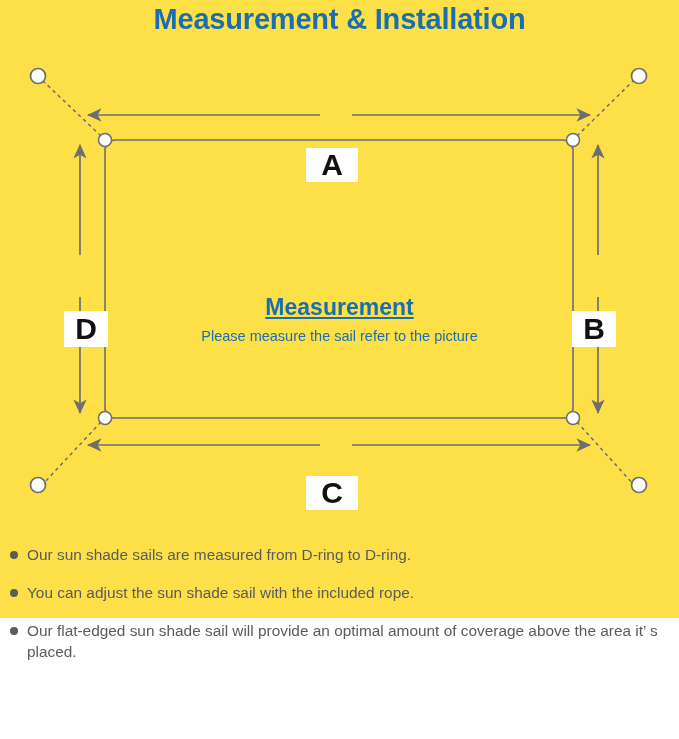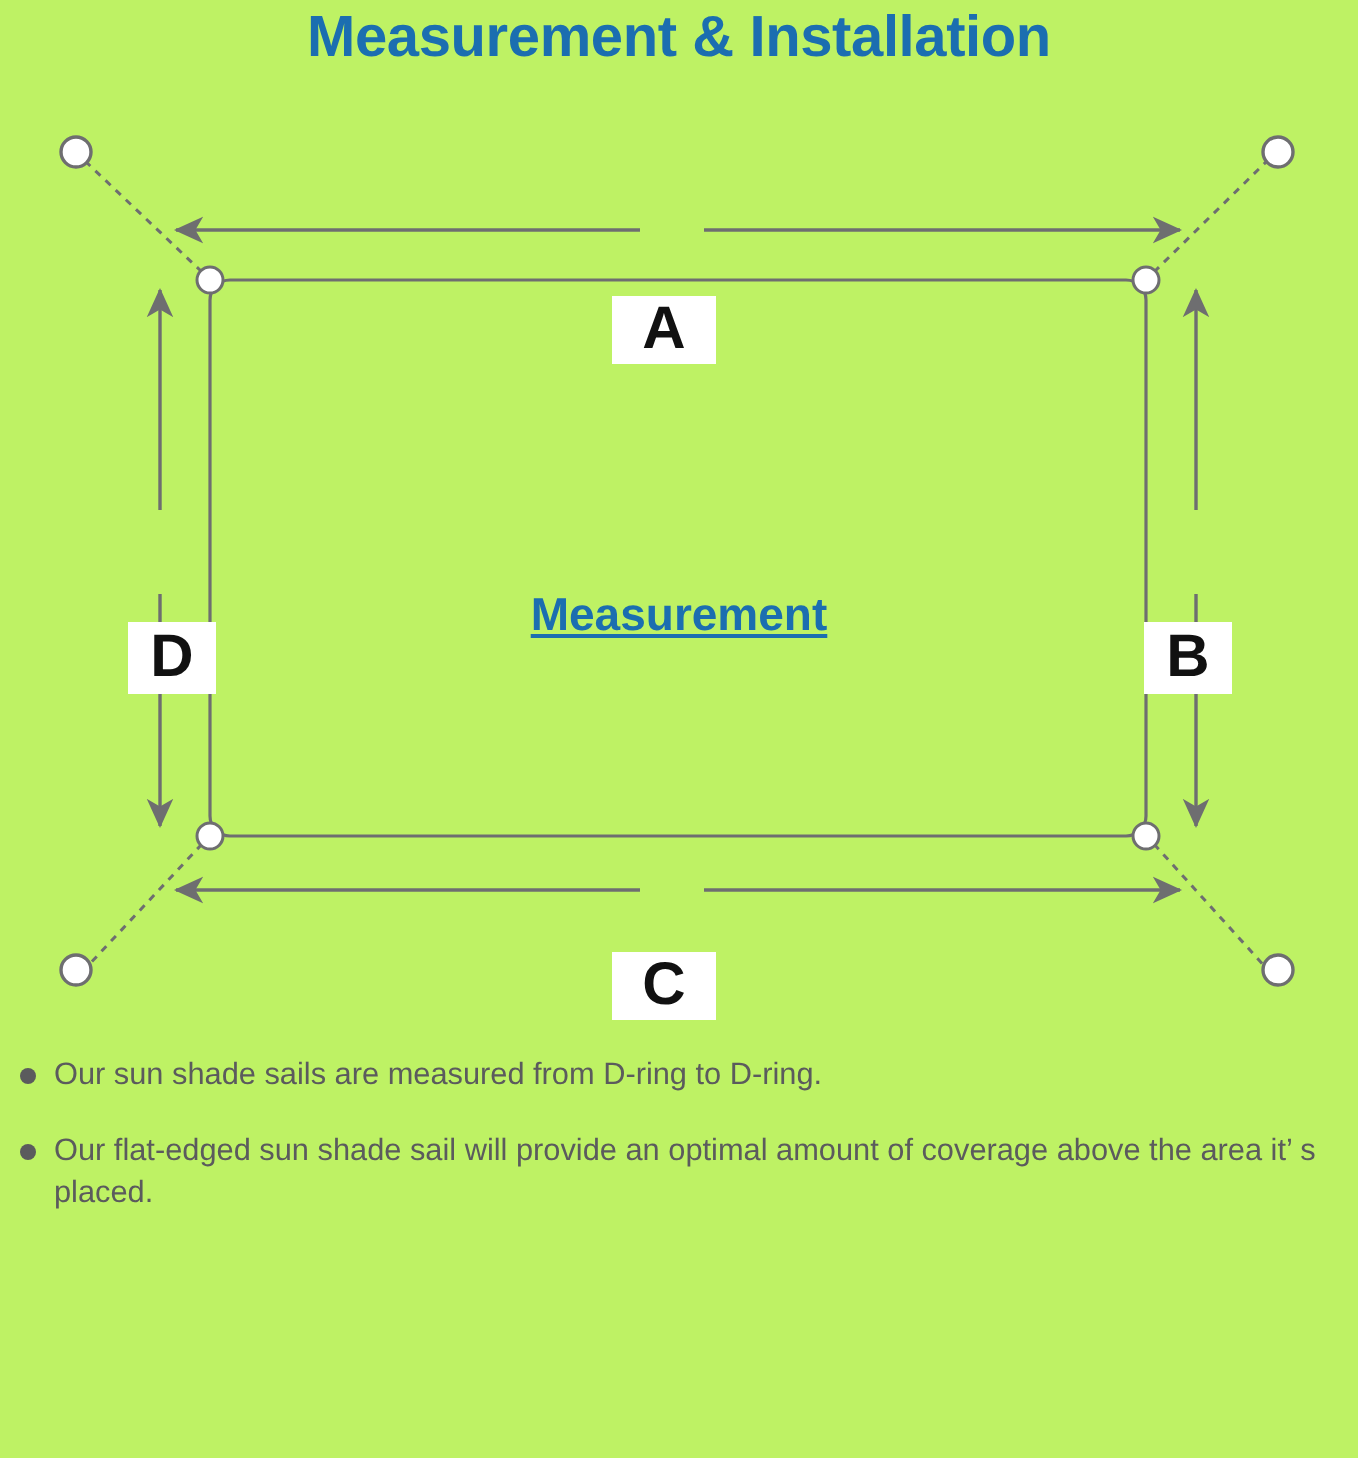--- a/index.html
+++ b/index.html
@@ -11,22 +11,22 @@
     width: 679px;
     height: 739px;
     font-family: "Liberation Sans", "DejaVu Sans", sans-serif;
     color: #59595b;
     overflow: hidden;
     position: relative;
   }
   #page {
     position: relative;
     width: 679px;
-    height: 729px;
-    background: #bef264;
+    height: 618px;
+    background: #fde047;
   }
   
   .title {
     position: absolute;
     top: 0px;
     left: 0;
     width: 679px;
     text-align: center;
     font-size: 29px;
     font-weight: bold;
@@ -104,21 +104,21 @@
   .note:last-child { margin-bottom: 0; }
   .note-bullet {
     position: absolute;
     left: 10px;
     top: 7px;
     width: 8px;
     height: 8px;
     border-radius: 50%;
     background: #5b5b5d;
   }
-  .note-text { display: block; }
+  .note-text { display: block; margin-top: 17px; }
 </style>
 </head>
 <body>
 
 <div id="page">
 
   <div class="title">Measurement &amp; Installation</div>
 
   <div class="diagram">
     <svg width="679" height="470" viewBox="0 0 679 470" xmlns="http://www.w3.org/2000/svg">
@@ -152,31 +152,36 @@
       <line x1="352" y1="395" x2="590" y2="395" stroke="#6e6e70" stroke-width="1.7" marker-end="url(#ah)"></line>
 
       <line x1="80" y1="205" x2="80" y2="95" stroke="#6e6e70" stroke-width="1.7" marker-end="url(#ah)"></line>
       <line x1="80" y1="247" x2="80" y2="363" stroke="#6e6e70" stroke-width="1.7" marker-end="url(#ah)"></line>
 
       <line x1="598" y1="205" x2="598" y2="95" stroke="#6e6e70" stroke-width="1.7" marker-end="url(#ah)"></line>
       <line x1="598" y1="247" x2="598" y2="363" stroke="#6e6e70" stroke-width="1.7" marker-end="url(#ah)"></line>
     </svg>
 
     <div class="sail-label-main">Measurement</div>
+    <div class="sail-label-sub">Please measure the sail refer to the picture</div>
 
     <div class="dim dim-a">A</div>
     <div class="dim dim-b">B</div>
     <div class="dim dim-c">C</div>
     <div class="dim dim-d">D</div>
   </div>
 
   <div class="notes">
     <div class="note">
       <span class="note-bullet"></span>
       <span class="note-text">Our sun shade sails are measured from D-ring to D-ring.</span>
     </div>
     <div class="note">
       <span class="note-bullet"></span>
+      <span class="note-text">You can adjust the sun shade sail with the included rope.</span>
+    </div>
+    <div class="note">
+      <span class="note-bullet"></span>
       <span class="note-text">Our flat-edged sun shade sail will provide an optimal amount of coverage above the area it’ s placed.</span>
     </div>
   </div>
 
 </div>
 
 </body></html>

